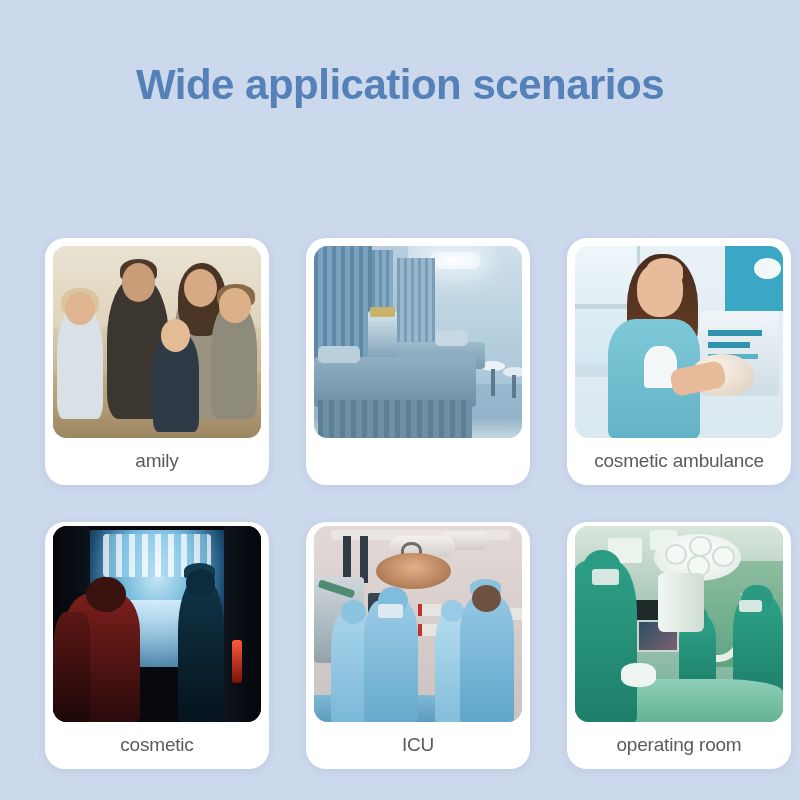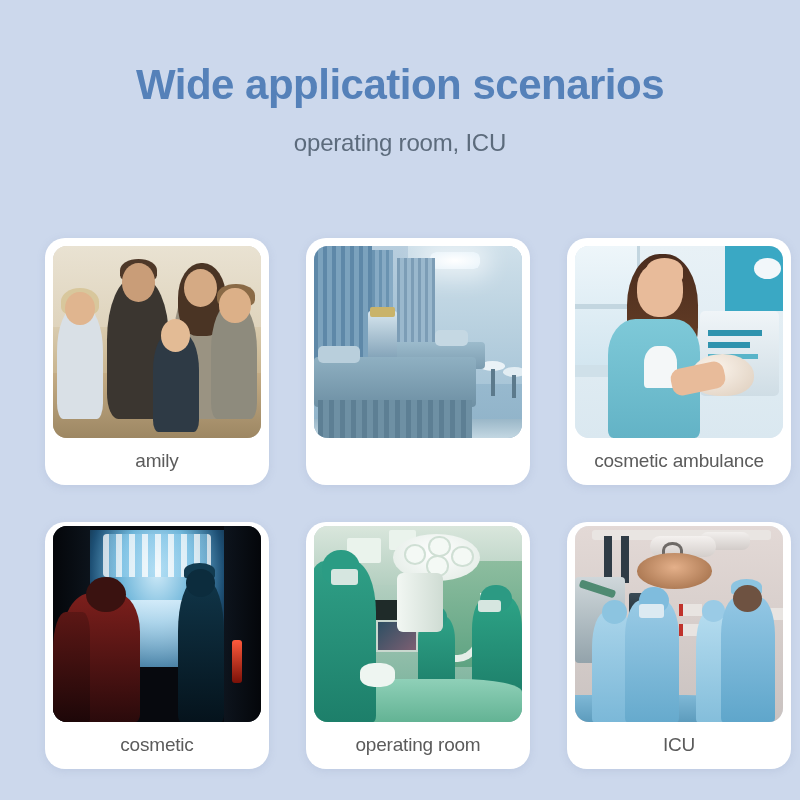--- a/index.html
+++ b/index.html
@@ -350,21 +350,20 @@
     background: linear-gradient(180deg,#7fb8d6,#5d9cbd); border-radius:0 30% 0 0; }
 </style>
 </head>
 <body>
 
 <div class="page">
 
   <div class="header">
     <h1 class="title">Wide application scenarios</h1>
     <p class="subtitle">
-      <span class="sub-line">operating room, ICU</span>
     </p>
   </div>
 
   <div class="grid">
 
     <div class="card row-a">
       <div class="card-photo">
         <div class="scene sc-family">
           <i class="sky"></i>
             <i class="field"></i>
@@ -446,51 +445,20 @@
           <i class="redlight"></i>
           <i class="medicR"></i>
             <i class="medicRb"></i>
             <i class="medicRh"></i>
           <i class="medicL"></i>
             <i class="medicLh"></i>
             <i class="medicS"></i>
         </div>
       </div>
       <div class="card-label">cosmetic</div>
-    </div>
-
-    <div class="card row-b">
-      <div class="card-photo">
-        <div class="scene sc-or">
-          <i class="ceil"></i>
-            <i class="panel1"></i>
-            <i class="panel2"></i>
-          <i class="wall"></i>
-            <i class="dark"></i>
-            <i class="monitor"></i>
-          <i class="armc"></i>
-          <i class="surgR"></i>
-            <i class="surgRh"></i>
-            <i class="surgRm"></i>
-          <i class="surgM"></i>
-            <i class="surgMh"></i>
-          <i class="lighthead"></i>
-            <i class="bulb1"></i>
-            <i class="bulb2"></i>
-          <i class="bulb3"></i>
-            <i class="bulb4"></i>
-            <i class="drum"></i>
-          <i class="drape"></i>
-          <i class="surgL"></i>
-            <i class="surgLh"></i>
-            <i class="surgLm"></i>
-          <i class="glove"></i>
-        </div>
-      </div>
-      <div class="card-label">operating room</div>
     </div>
 
     <div class="card row-b">
       <div class="card-photo">
         <div class="scene sc-icu">
           <i class="ceilrail"></i>
             <i class="armA"></i>
             <i class="armB"></i>
           <i class="lightarm2"></i>
             <i class="lightarm"></i>
@@ -511,14 +479,45 @@
             <i class="s4c"></i>
             <i class="s4h"></i>
           <i class="s2"></i>
             <i class="s2h"></i>
             <i class="s2m"></i>
         </div>
       </div>
       <div class="card-label">ICU</div>
     </div>
 
+    <div class="card row-b">
+      <div class="card-photo">
+        <div class="scene sc-or">
+          <i class="ceil"></i>
+            <i class="panel1"></i>
+            <i class="panel2"></i>
+          <i class="wall"></i>
+            <i class="dark"></i>
+            <i class="monitor"></i>
+          <i class="armc"></i>
+          <i class="surgR"></i>
+            <i class="surgRh"></i>
+            <i class="surgRm"></i>
+          <i class="surgM"></i>
+            <i class="surgMh"></i>
+          <i class="lighthead"></i>
+            <i class="bulb1"></i>
+            <i class="bulb2"></i>
+          <i class="bulb3"></i>
+            <i class="bulb4"></i>
+            <i class="drum"></i>
+          <i class="drape"></i>
+          <i class="surgL"></i>
+            <i class="surgLh"></i>
+            <i class="surgLm"></i>
+          <i class="glove"></i>
+        </div>
+      </div>
+      <div class="card-label">operating room</div>
+    </div>
+
   </div>
 </div>
 
 </body></html>

